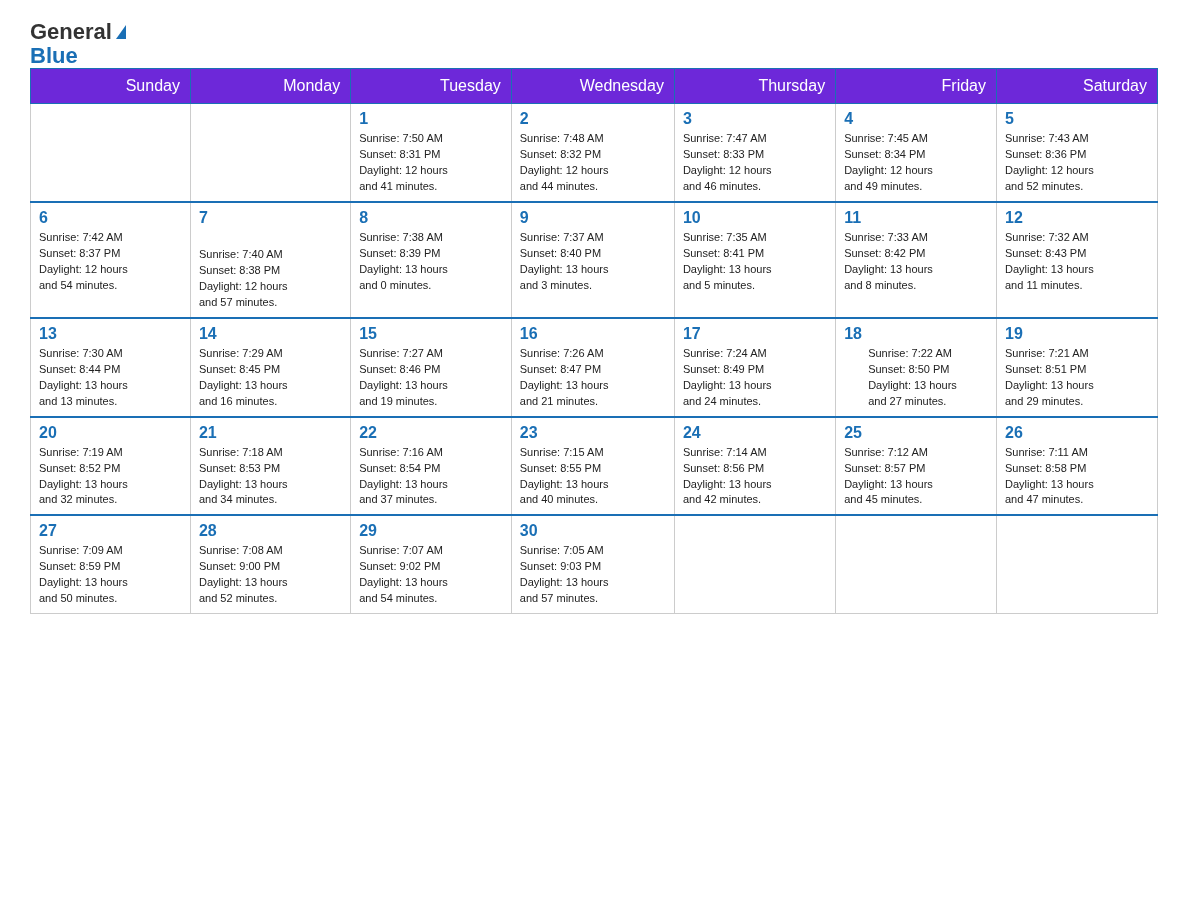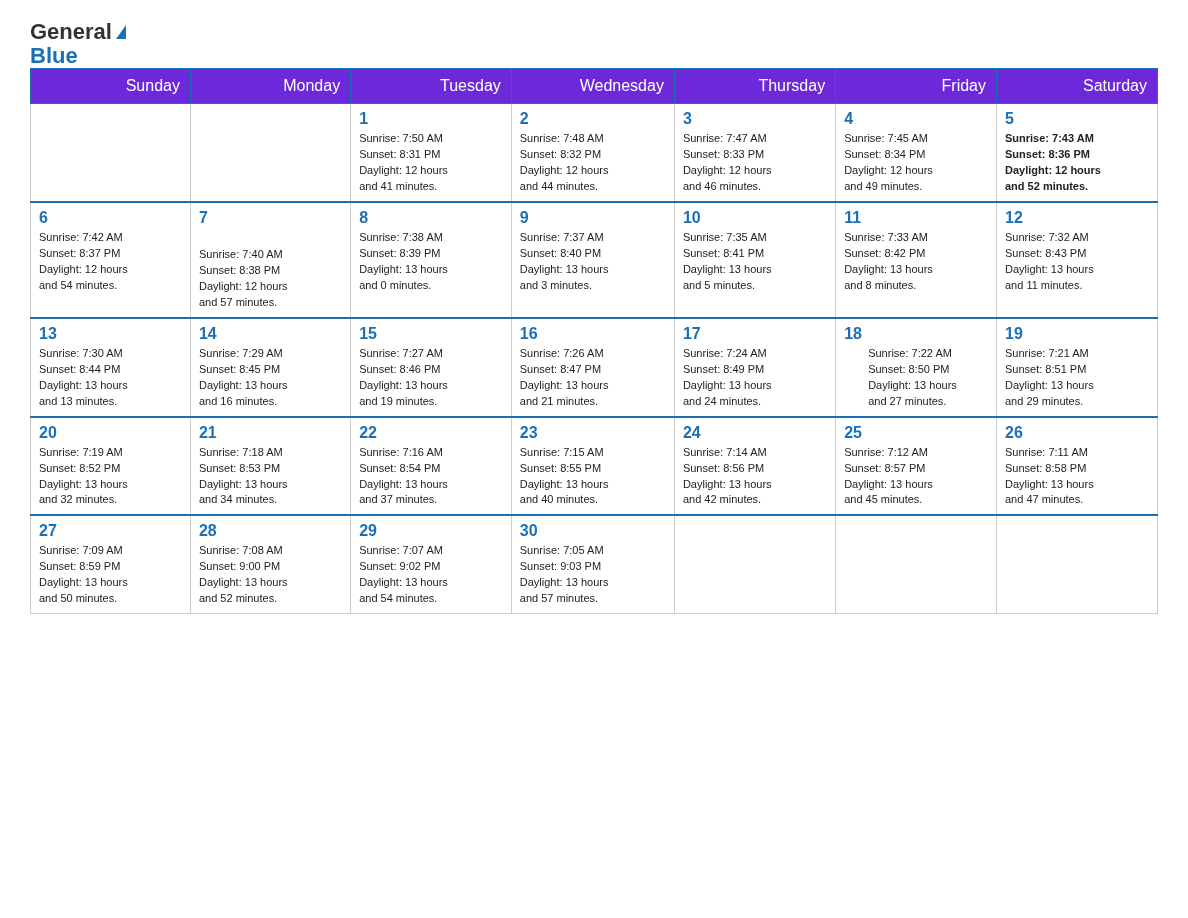--- a/index.html
+++ b/index.html
@@ -150,21 +150,21 @@
         </td>
         <td>
           <div class="day-number">4</div>
           <div class="day-info" style="white-space: pre-line;">Sunrise: 7:45 AM
 Sunset: 8:34 PM
 Daylight: 12 hours
 and 49 minutes.</div>
         </td>
         <td>
           <div class="day-number">5</div>
-          <div class="day-info" style="white-space: pre-line; font-weight: bold;">Sunrise: 7:43 AM
+          <div class="day-info" style="white-space: pre-line;">Sunrise: 7:43 AM
 Sunset: 8:36 PM
 Daylight: 12 hours
 and 52 minutes.</div>
         </td>
       </tr>
       <tr class="row-divider">
         <td>
           <div class="day-number">6</div>
           <div class="day-info" style="white-space: pre-line;">Sunrise: 7:42 AM
 Sunset: 8:37 PM

